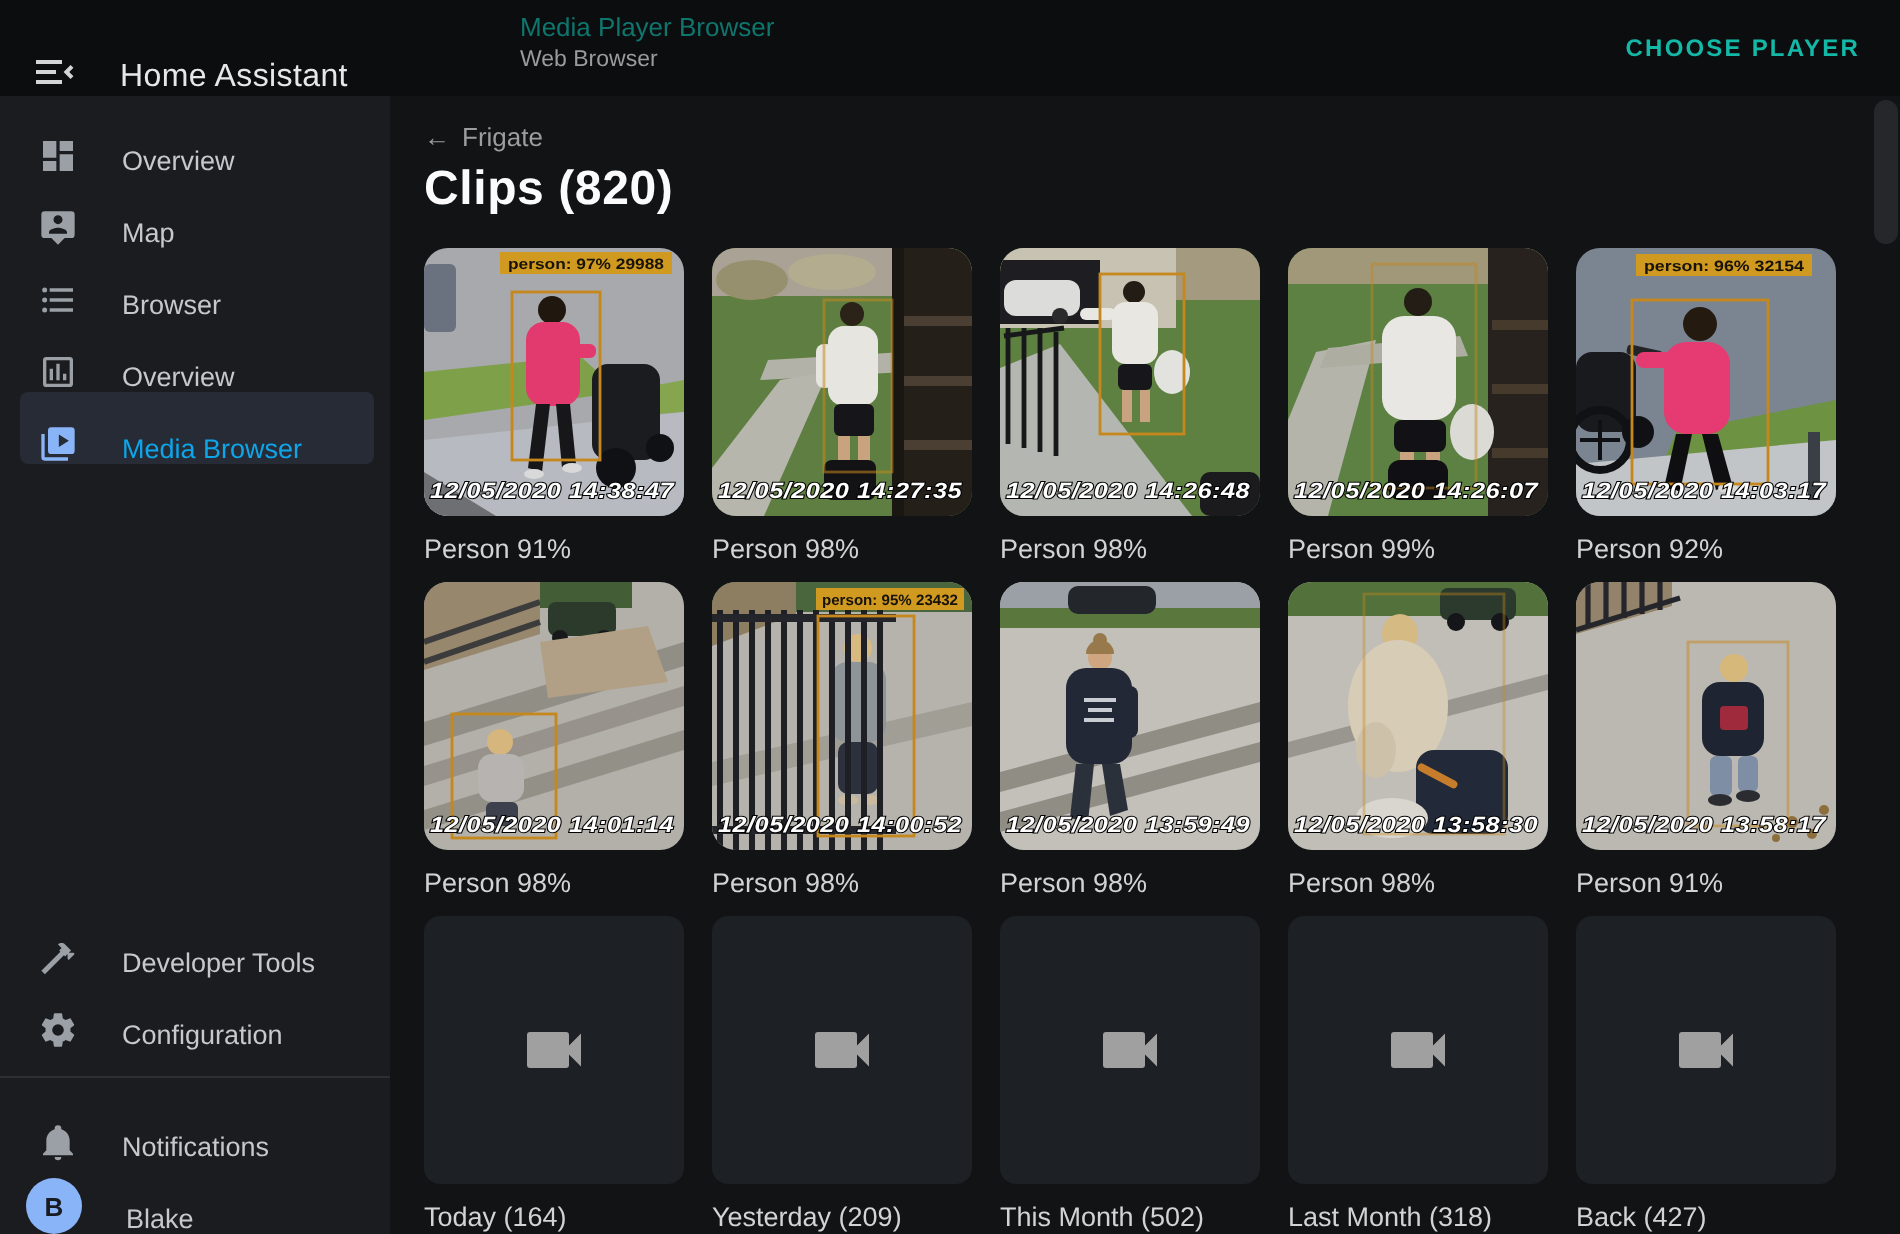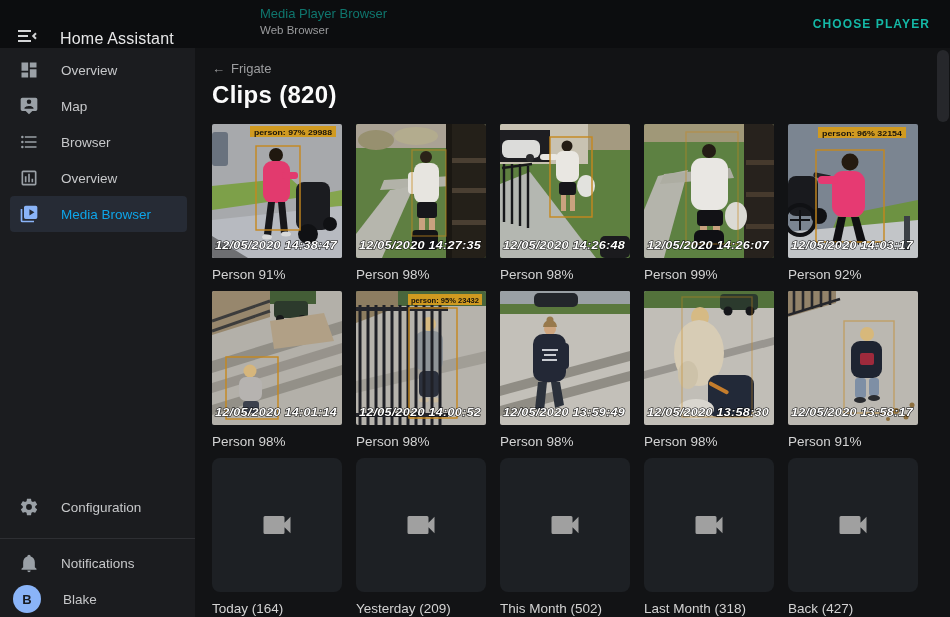--- a/index.html
+++ b/index.html
@@ -10,40 +10,40 @@
   .menu-btn{width:24px;height:24px;margin-left:15px;color:#d4d5d7;cursor:pointer;flex:none}
   .menu-btn svg{display:block;width:24px;height:24px}
   .app-name{margin-left:21px;font-size:16px;color:#e7e7e8;letter-spacing:.2px}
   .title-block{position:absolute;left:260px;top:7px;line-height:1.15}
   .tb-title{font-size:13px;color:#0f766e}
   .tb-sub{font-size:11.5px;color:#9a9b9d;margin-top:2px}
   .choose-player{position:absolute;right:14px;top:0;height:48px;display:flex;align-items:center;background:none;border:none;color:#14b8a6;font-size:12px;font-weight:bold;letter-spacing:1.1px;font-family:inherit;cursor:pointer}
 
   
   .sidebar{position:absolute;top:48px;left:0;width:195px;bottom:0;background:#1b1c1f;display:flex;flex-direction:column;padding-top:4px;box-sizing:border-box}
-  .side-item{height:36px;margin:0 8px 0 10px;border-radius:4px;display:flex;align-items:center;padding-left:9px;cursor:pointer;flex:none}
+  .side-item{height:36px;margin:0 8px 0 10px;border-radius:4px;display:flex;align-items:flex-end;padding-left:9px;cursor:pointer;flex:none}
   .side-item .icn{width:20px;height:20px;color:#9aa0a6;flex:none}
   .side-item .icn svg{display:block;width:20px;height:20px}
   .side-item .lbl{margin-left:22px;font-size:13.5px;color:#c7c8ca;white-space:nowrap}
   .side-item.selected{background:#262b35}
   .side-item.selected .icn{color:#8ab4f8}
   .side-item.selected .lbl{color:#0ea5e9}
   .side-spacer{flex:1}
   .side-divider{height:1px;background:#2e2f33;margin:13px 0 6px 0;flex:none}
   .side-item.profile{padding-left:3px}
   .avatar{width:28px;height:28px;border-radius:50%;background:#8ab4f8;color:#181c22;display:flex;align-items:center;justify-content:center;font-size:13px;font-weight:bold;flex:none}
   .side-item.profile .lbl{margin-left:22px}
 
   
   .content{position:absolute;left:195px;top:48px;right:0;bottom:0;background:#121315;padding:12px 16px 0 17px;box-sizing:border-box;overflow:hidden}
   .breadcrumb{font-size:13px;color:#9c9d9f;display:flex;align-items:center;gap:6px;cursor:pointer;width:fit-content;height:16px}
   .page-title{margin-top:5px;font-size:24px;font-weight:bold;color:#fbfbfb;letter-spacing:.3px;line-height:28px}
   .grid{margin-top:15px;display:grid;grid-template-columns:repeat(5,130px);column-gap:14px;row-gap:6px}
   .cell{cursor:pointer;width:130px}
-  .thumb{width:130px;height:134px;border-radius:2px;overflow:hidden;background:#1d2024}
+  .thumb{width:130px;height:134px;border-radius:12px;overflow:hidden;background:#1d2024}
   .thumb svg{display:block;width:100%;height:100%}
   .caption{margin-top:6px;font-size:13.5px;color:#d3d3d3;height:21px;line-height:21px;white-space:nowrap;overflow:hidden}
   .folder{width:130px;height:134px;border-radius:8px;background:#1d2024;display:flex;align-items:center;justify-content:center}
   .folder svg{width:36px;height:36px;color:#9d9d9d;display:block}
 
   
   .bbox{fill:none;stroke:#c6881d;stroke-width:1.4}
   .det-bg{fill:#d09a20}
   .det-txt{font:bold 7.5px "Liberation Sans",sans-serif;fill:#17130b}
   .ts{font:italic bold 11px "Liberation Sans",sans-serif;fill:#fff;stroke:#000;stroke-width:1;paint-order:stroke;letter-spacing:.2px}
@@ -105,20 +105,28 @@
     <span class="icn">
         <svg viewBox="0 0 24 24">
           <path fill="currentColor" fill-rule="evenodd" d="M4,6H2V20A2,2 0 0,0 4,22H18V20H4V6M20,2A2,2 0 0,1 22,4V16A2,2 0 0,1 20,18H8A2,2 0 0,1 6,16V4A2,2 0 0,1 8,2H20M12.5,13.75V6.25L18.5,10L12.5,13.75Z"></path>
         </svg>
       </span>
     <span class="lbl">Media Browser</span>
   </div>
 
   <div class="side-spacer"></div>
 
+  <div class="side-item">
+    <span class="icn">
+        <svg viewBox="0 0 24 24">
+          <path fill="currentColor" d="M2,19.63L13.43,8.2L12.72,7.5L14.14,6.07L12,3.89C13.2,2.7 15.09,2.7 16.27,3.89L19.87,7.5L18.45,8.91H21.29L22,9.62L18.45,13.16L17.74,12.45V9.62L16.27,11.04L15.56,10.33L4.13,21.76L2,19.63Z"></path>
+        </svg>
+      </span>
+    <span class="lbl">Developer Tools</span>
+  </div>
   <div class="side-item">
     <span class="icn">
         <svg viewBox="0 0 24 24">
           <path fill="currentColor" d="M12,15.5A3.5,3.5 0 0,1 8.5,12A3.5,3.5 0 0,1 12,8.5A3.5,3.5 0 0,1 15.5,12A3.5,3.5 0 0,1 12,15.5M19.43,12.97C19.47,12.65 19.5,12.33 19.5,12C19.5,11.67 19.47,11.34 19.43,11L21.54,9.37C21.73,9.22 21.78,8.95 21.66,8.73L19.66,5.27C19.54,5.05 19.27,4.96 19.05,5.05L16.56,6.05C16.04,5.66 15.5,5.32 14.87,5.07L14.5,2.42C14.46,2.18 14.25,2 14,2H10C9.75,2 9.54,2.18 9.5,2.42L9.13,5.07C8.5,5.32 7.96,5.66 7.44,6.05L4.95,5.05C4.73,4.96 4.46,5.05 4.34,5.27L2.34,8.73C2.21,8.95 2.27,9.22 2.46,9.37L4.57,11C4.53,11.34 4.5,11.67 4.5,12C4.5,12.33 4.53,12.65 4.57,12.97L2.46,14.63C2.27,14.78 2.21,15.05 2.34,15.27L4.34,18.73C4.46,18.95 4.73,19.03 4.95,18.95L7.44,17.94C7.96,18.34 8.5,18.68 9.13,18.93L9.5,21.58C9.54,21.82 9.75,22 10,22H14C14.25,22 14.46,21.82 14.5,21.58L14.87,18.93C15.5,18.67 16.04,18.34 16.56,17.94L19.05,18.95C19.27,19.03 19.54,18.95 19.66,18.73L21.66,15.27C21.78,15.05 21.73,14.78 21.54,14.63L19.43,12.97Z"></path>
         </svg>
       </span>
     <span class="lbl">Configuration</span>
   </div>
 
   <div class="side-divider"></div>

